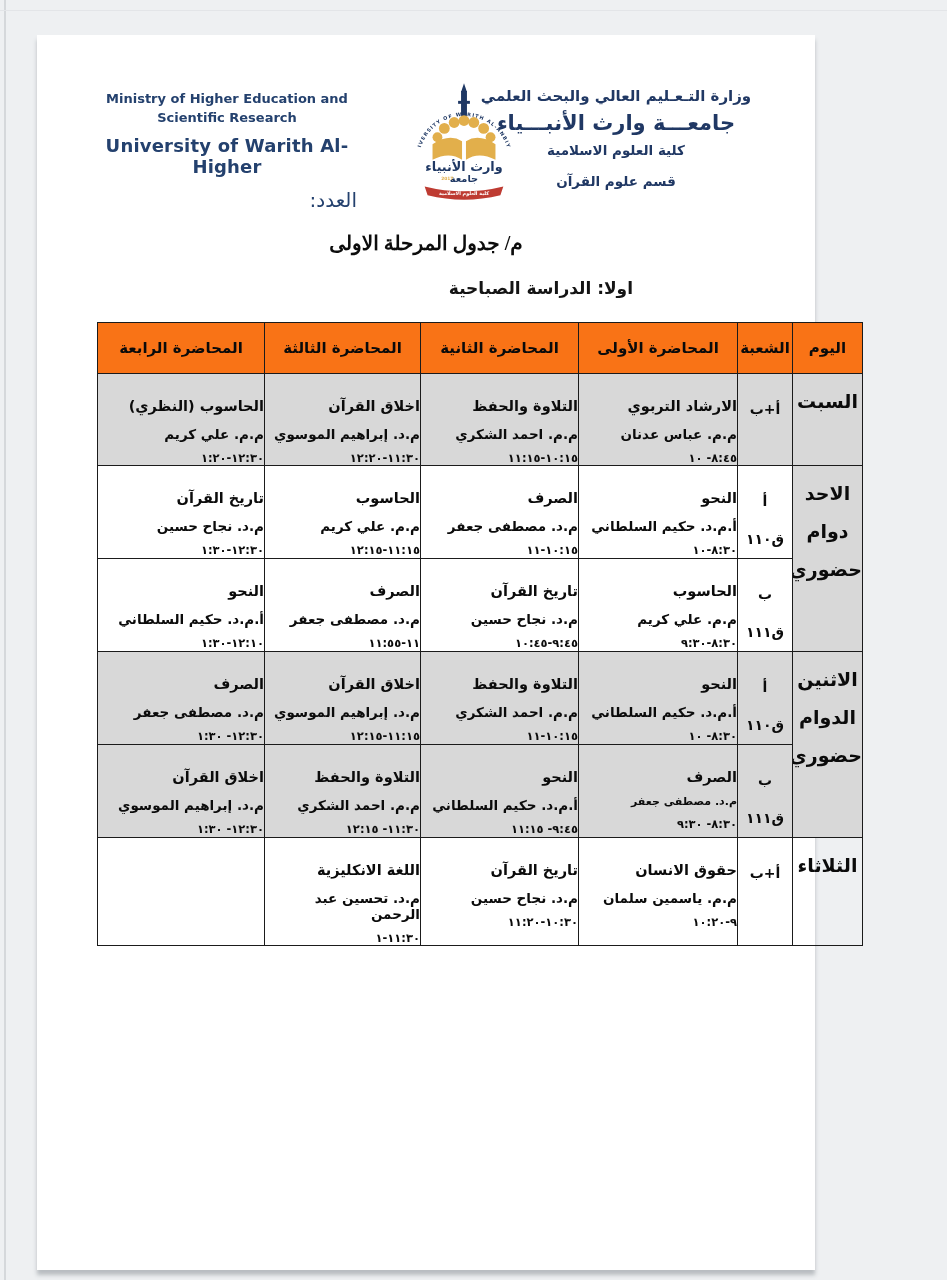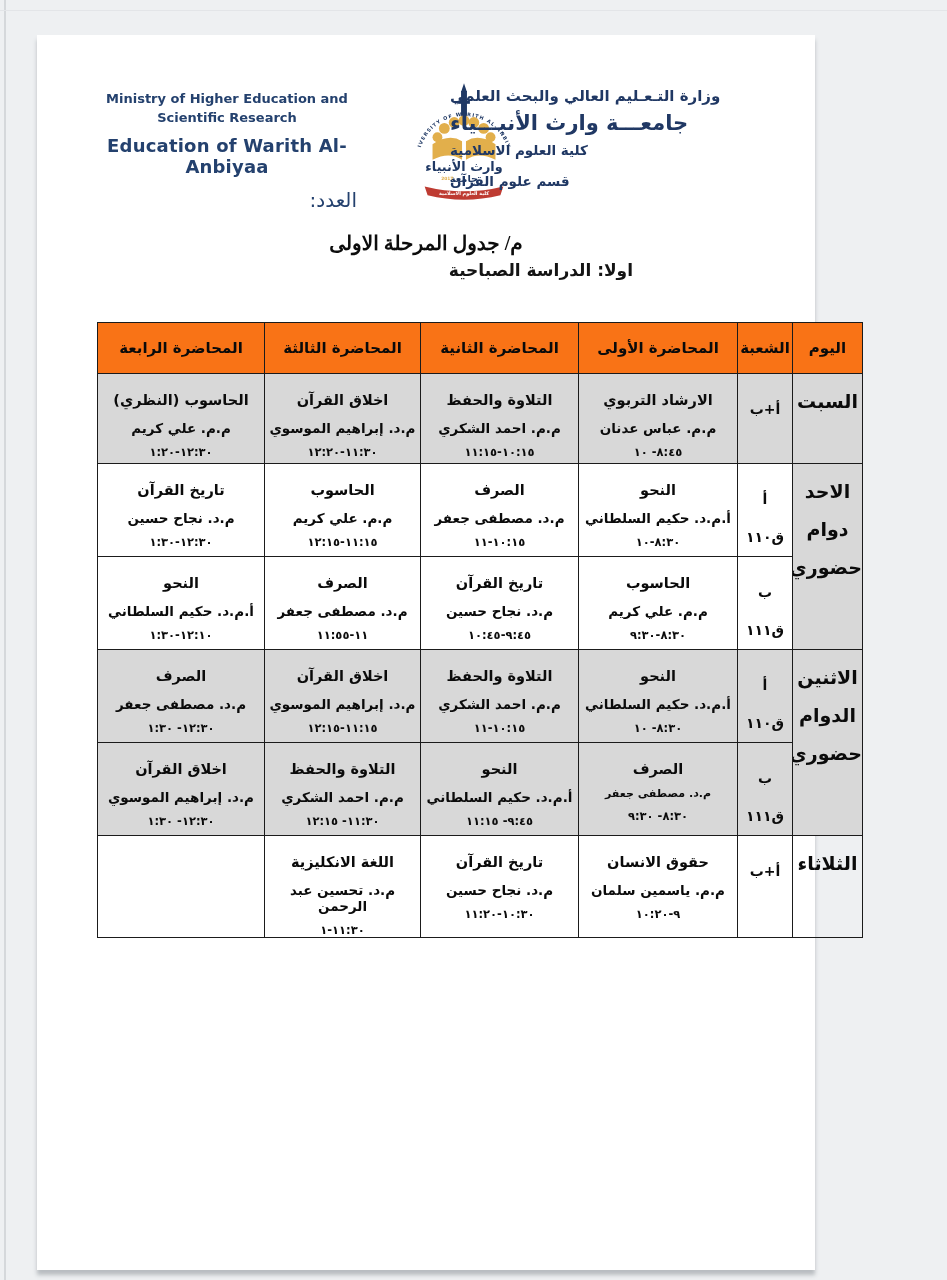--- a/index.html
+++ b/index.html
@@ -17,61 +17,61 @@
     background:#ffffff;
     box-shadow:0 5px 4px rgba(120,126,134,.45);
   }
   
   .hdr-left { position:absolute; left:40px; top:55px; width:300px; text-align:center; direction:ltr; color:#24416e; }
   .en-ministry { font-size:13px; font-weight:600; line-height:1.45; white-space:pre-line; }
   .en-univ { font-size:18px; font-weight:600; margin-top:7px; letter-spacing:.2px; }
   .num-date { margin-top:8px; text-align:right; padding-right:20px; direction:rtl; }
   .num-date div { font-size:20px; font-weight:500; line-height:30px; color:#24416e; }
   .logo-box { position:absolute; left:368px; top:48px; width:118px; height:138px; }
-  .hdr-right { position:absolute; right:33px; top:52px; width:332px; text-align:left; direction:rtl; color:#203864; }
+  .hdr-right { position:absolute; right:33px; top:52px; width:332px; text-align:center; direction:rtl; color:#203864; }
   .ar-ministry { font-size:15px; font-weight:700; }
   .ar-univ { font-size:21px; font-weight:700; margin-top:6px; }
   .ar-college { font-size:13.5px; font-weight:700; margin-top:7px; }
   .ar-dept { font-size:13.5px; font-weight:700; margin-top:15px; }
   
   .doc-title { position:absolute; left:0; top:196px; width:100%; text-align:center; direction:rtl;
                font-size:20px; font-weight:800; color:#0c0c0c;font-family:Liberation Serif, serif; }
-  .doc-subtitle { position:absolute; right:182px; top:225px; direction:rtl;
+  .doc-subtitle { position:absolute; right:182px; top:243px; direction:rtl;
                   font-size:17px; font-weight:600; color:#141414; }
   
   table.sched {
     position:absolute; left:60px; top:287px; width:765px;
     border-collapse:collapse; table-layout:fixed; direction:rtl;
     color:#0b0b0b;
   }
   table.sched td, table.sched th { border:1.6px solid #1b1b1b; overflow:hidden; }
   th.colhead { font-size:15px; font-weight:700; background:#f97316; text-align:center; vertical-align:middle; }
   td.day-cell { font-size:19px; font-weight:700; text-align:center; vertical-align:top;
                 padding-top:8px; line-height:38px; white-space:pre-line; }
   td.sec-cell { font-size:14px; font-weight:700; text-align:center; vertical-align:top;
                 padding-top:16px; line-height:38px; white-space:pre-line; }
-  td.lec-cell { text-align:center; vertical-align:top; padding-top:18px; }
+  td.lec-cell { text-align:right; vertical-align:top; padding-top:24px; }
   .subj  { font-size:14.5px; font-weight:700; }
   .teach { font-size:13.5px; font-weight:700; margin-top:12px; }
   .teach.sm { font-size:11px; margin-top:10px; }
   .time  { font-size:11.5px; font-weight:700; margin-top:9px; }
   .shaded { background:#d8d8d8; }
 </style>
 </head>
 <body>
 
 <div class="edge-line-left"></div>
 <div class="edge-line-top"></div>
 
 <div class="page">
 
   <div class="hdr-left">
     <div class="en-ministry">Ministry of Higher Education and
 Scientific Research</div>
-    <div class="en-univ">Education of Warith Al- Anbiyaa</div>
+    <div class="en-univ">University of Warith Al- Higher</div>
     <div class="num-date">
       <div>العدد:</div>
     </div>
   </div>
 
   <div class="logo-box">
     <svg viewBox="0 0 120 140" width="118" height="138">
       <defs>
         <path id="ringArc" d="M 16 66 A 46 46 0 0 1 104 66" fill="none"></path>
       </defs>

